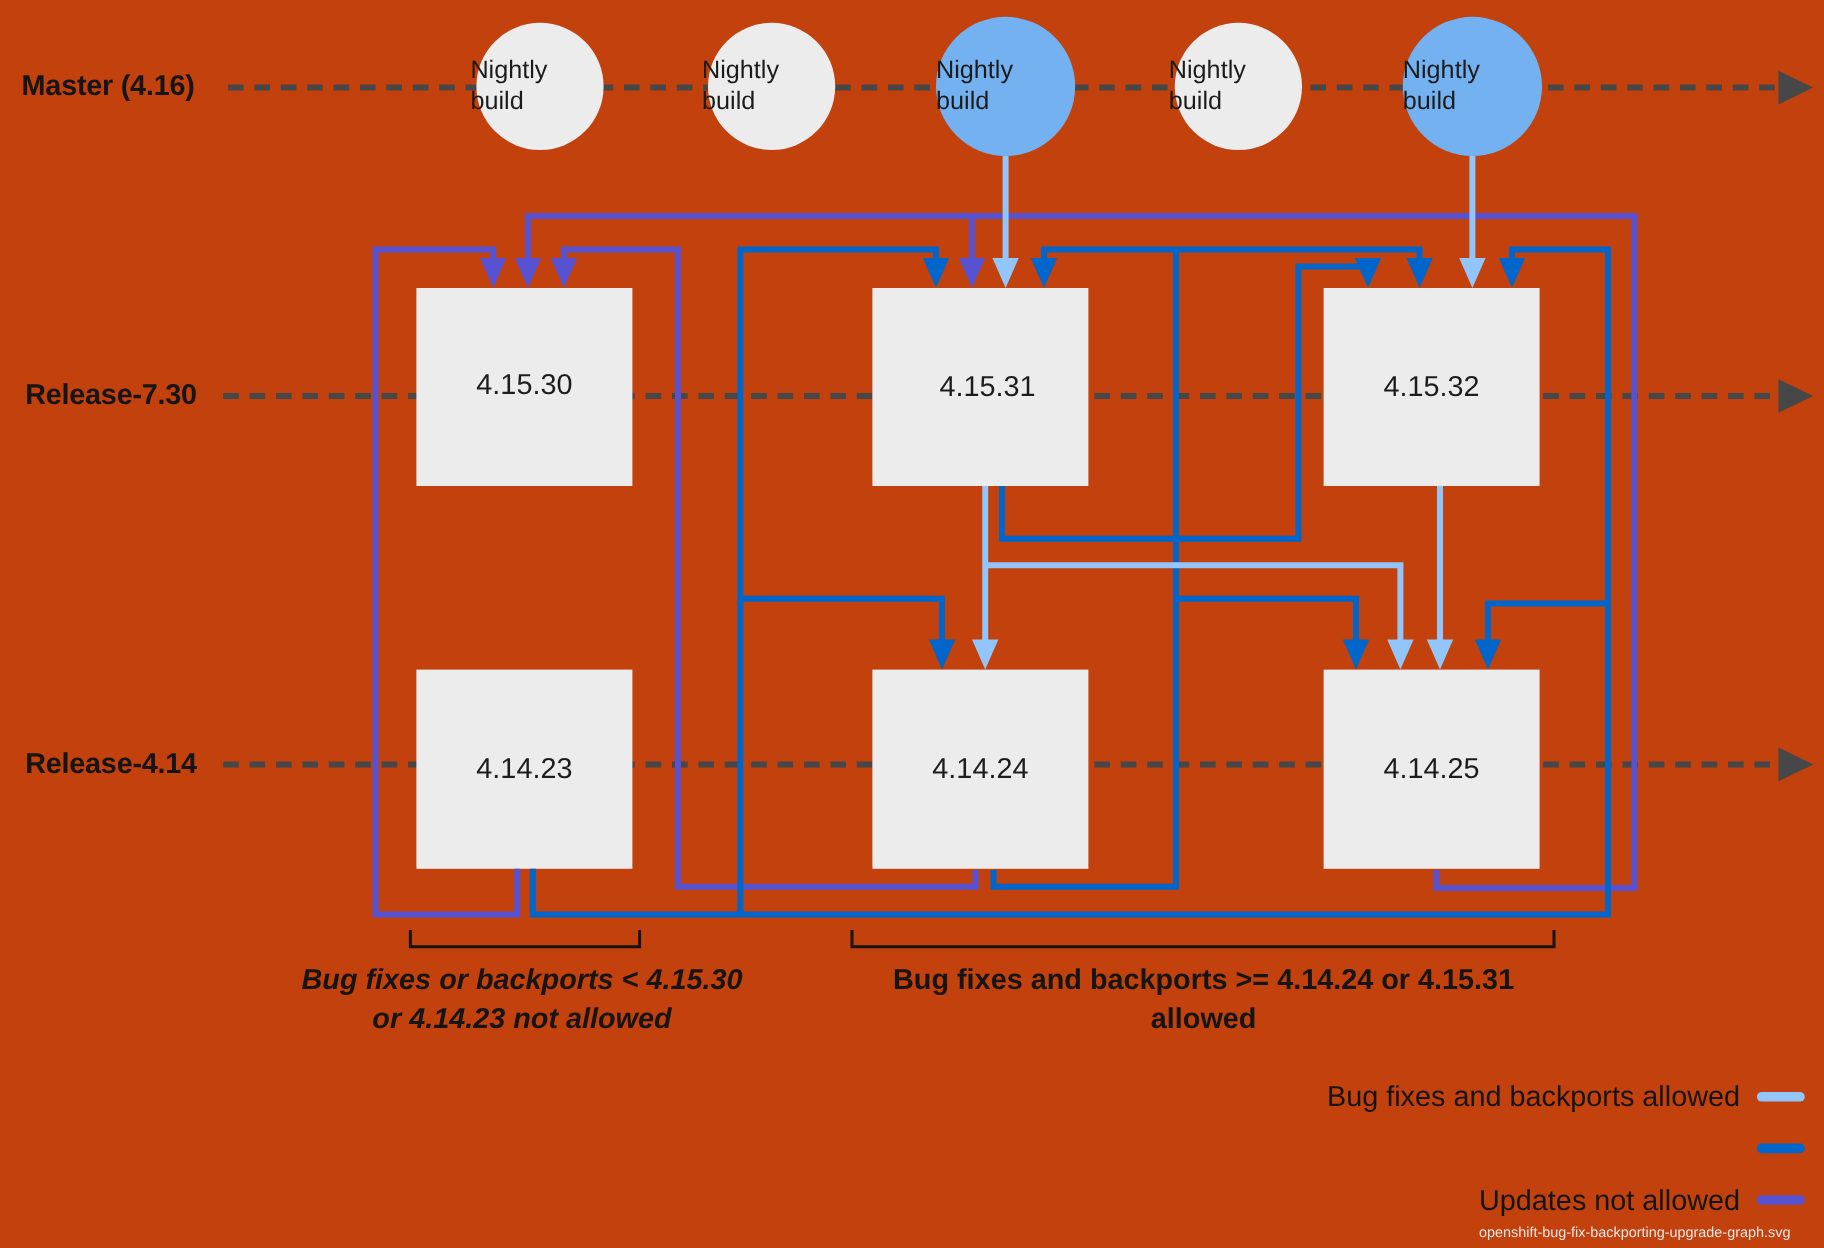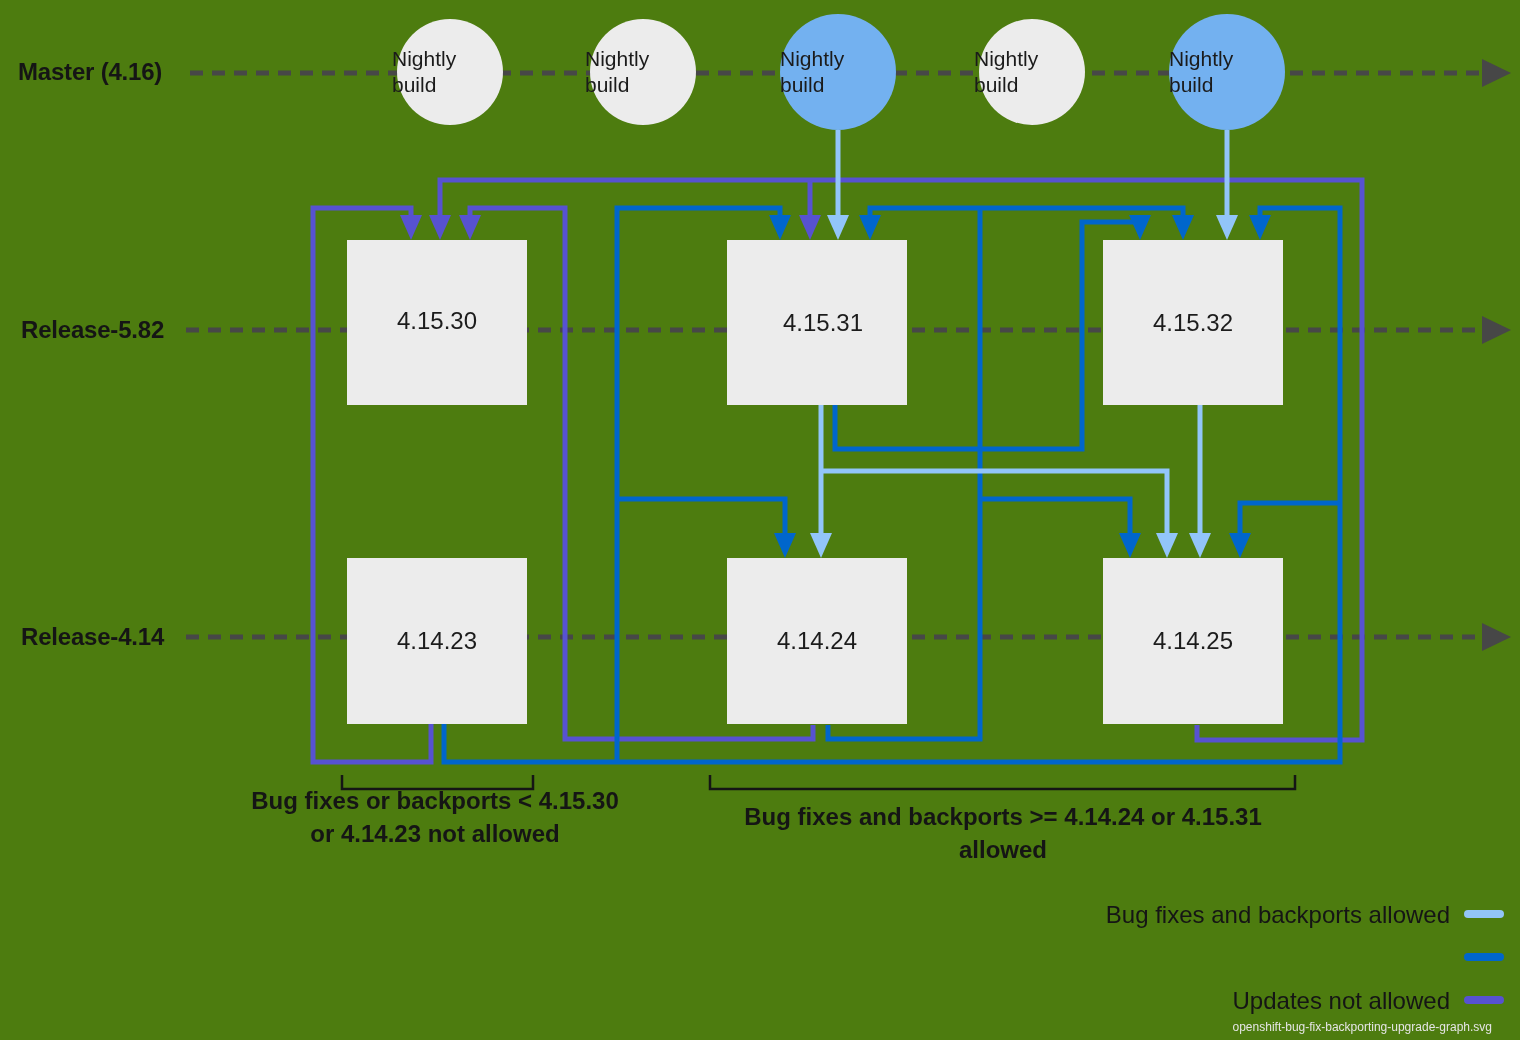--- a/index.html
+++ b/index.html
@@ -1,16 +1,16 @@
 <!DOCTYPE html>
 <html><head>
 <meta charset="utf-8">
 <style>
   html,body{margin:0;padding:0;background:#fff;}
-  .stage{position:relative;width:1520px;height:1040px;background:#4d7c0f;overflow:hidden;
+  .stage{position:relative;width:1520px;height:1040px;background:#c2410c;overflow:hidden;
          font-family:"Liberation Sans",sans-serif;color:#151515;}
   .stage svg{position:absolute;left:0;top:0;}
   .txt{position:absolute;white-space:nowrap;}
   .row-label{font-size:24px;font-weight:700;letter-spacing:-0.2px;}
   .nightly-label{width:116px;font-size:21px;line-height:26px;font-weight:400;color:#1b1b1b;}
   .box-label{display:flex;align-items:center;justify-content:center;font-size:24px;font-weight:400;color:#1c1c1c;}
   .annotation{text-align:center;font-size:24px;line-height:33px;font-weight:700;white-space:normal;}
   .legend-label{text-align:right;font-size:24px;font-weight:400;}
   .watermark{width:392px;text-align:right;font-size:12px;color:#e5e5e5;font-weight:400;}
 </style>
@@ -107,21 +107,21 @@
     </g>
 
     <g stroke="none">
       <rect x="1464" y="910" width="40" height="8" rx="4" fill="#92C5F9"></rect>
       <rect x="1464" y="953" width="40" height="8" rx="4" fill="#0066CC"></rect>
       <rect x="1464" y="996" width="40" height="8" rx="4" fill="#5752D1"></rect>
     </g>
   </svg>
 
   <div class="txt row-label" style="left:18px;top:58px;">Master (4.16)</div>
-  <div class="txt row-label" style="left:21px;top:316px;">Release-5.82</div>
+  <div class="txt row-label" style="left:21px;top:316px;">Release-7.30</div>
   <div class="txt row-label" style="left:21px;top:623px;">Release-4.14</div>
 
   <div class="txt nightly-label" style="left:392px;top:46px;">
     <div>Nightly</div>
     <div>build</div>
   </div>
   <div class="txt nightly-label" style="left:585px;top:46px;">
     <div>Nightly</div>
     <div>build</div>
   </div>
@@ -138,21 +138,21 @@
     <div>build</div>
   </div>
 
   <div class="txt box-label" style="left:347px;top:240px;width:180px;height:162px;">4.15.30</div>
   <div class="txt box-label" style="left:727px;top:240px;width:192px;height:165px;">4.15.31</div>
   <div class="txt box-label" style="left:1103px;top:240px;width:180px;height:165px;">4.15.32</div>
   <div class="txt box-label" style="left:347px;top:558px;width:180px;height:166px;">4.14.23</div>
   <div class="txt box-label" style="left:727px;top:558px;width:180px;height:166px;">4.14.24</div>
   <div class="txt box-label" style="left:1103px;top:558px;width:180px;height:166px;">4.14.25</div>
 
-  <div class="txt annotation" style="left:240px;top:784px;width:390px;">
+  <div class="txt annotation" style="left:240px;top:800px;width:390px;font-style:italic;">
     <div>Bug fixes or backports &lt; 4.15.30</div>
     <div>or 4.14.23 not allowed</div>
   </div>
   <div class="txt annotation" style="left:712px;top:800px;width:582px;">
     <div>Bug fixes and backports &gt;= 4.14.24 or 4.15.31</div>
     <div>allowed</div>
   </div>
 
   <div class="txt legend-label" style="left:950px;top:901px;width:500px;">Bug fixes and backports allowed</div>
   <div class="txt legend-label" style="left:950px;top:987px;width:500px;">Updates not allowed</div>

